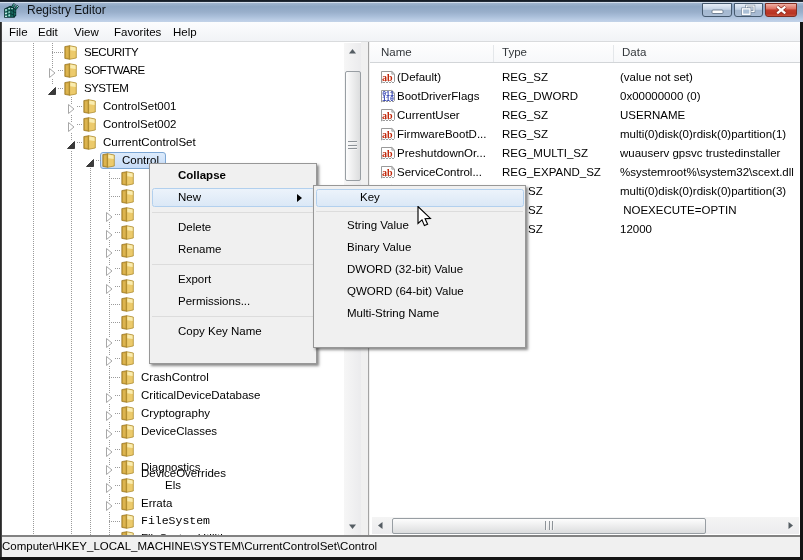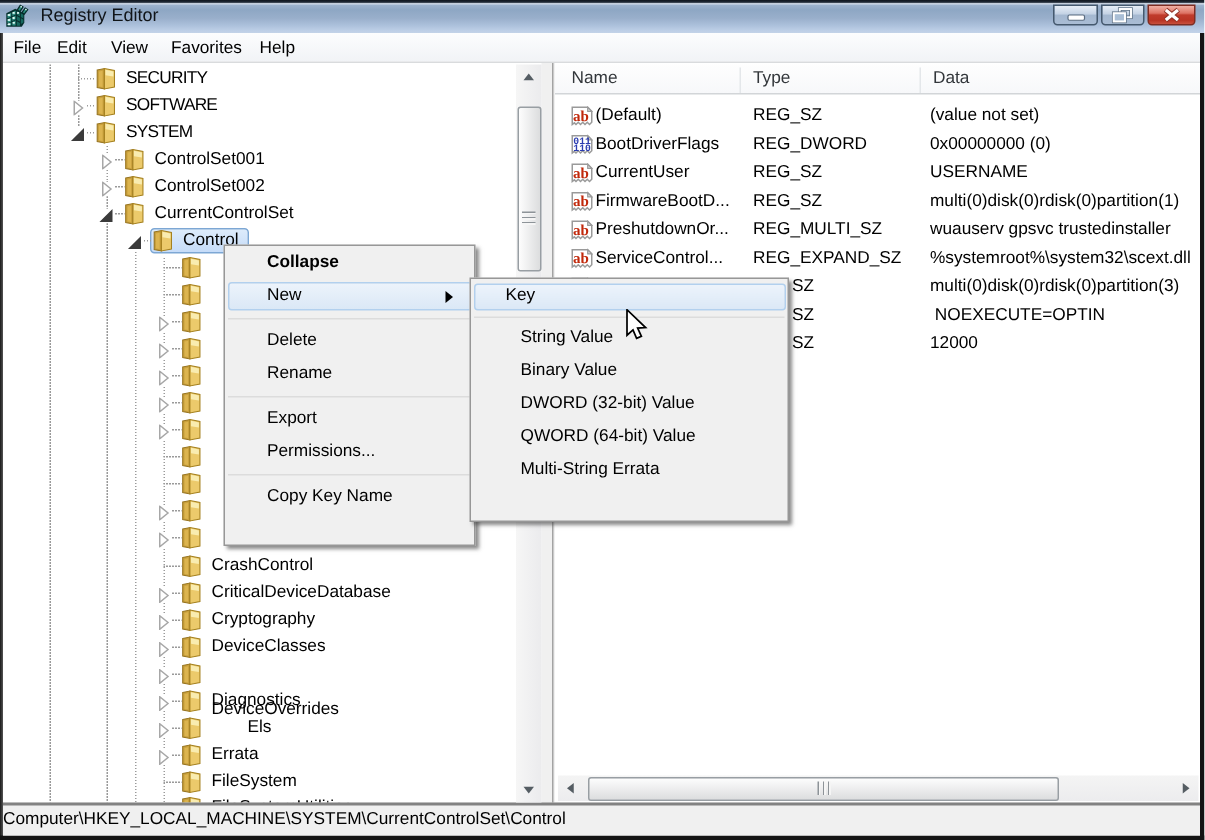--- a/index.html
+++ b/index.html
@@ -59,21 +59,21 @@
 
 
 #statusbar { left:2px; top:535px; width:798px; height:22px; background:#f0f0f0; border-top:2px solid #828282; }
 #statustext { position:absolute; left:3px; top:2px; }
 
 
 .menu { position:absolute; background:#f0f0f0; border:1px solid #979797; box-shadow:2px 2px 2.5px rgba(60,60,60,.6); z-index:20; }
 #ctxmenu { left:149px; top:163px; width:168px; height:201px; padding-top:1px; }
 #submenu { left:313px; top:185px; width:213px; height:163px; padding-top:1px; }
 .mi { height:21.5px; line-height:21.5px; padding-left:28px; position:relative; }
-#submenu .mi { padding-left:23px; }
+#submenu .mi { padding-left:46px; }
 .mi2 { height:22px; line-height:22px; padding-left:33px; }
 .msep { height:9px; position:relative; }
 .msep::after { content:""; position:absolute; left:2px; right:2px; top:4px; height:1px; background:#dcdcdc; }
 .msep2 { height:5px; position:relative; }
 .msep2::after { content:""; position:absolute; left:2px; right:2px; top:2px; height:1px; background:#dcdcdc; }
 .hl::before { content:""; position:absolute; left:1.5px; right:1.5px; top:1.5px; bottom:1.5px; border:1px solid #b2d0ee; border-radius:2.5px; background:linear-gradient(#ecf3fb,#dbe8f6); z-index:-1; }
 .mi,.mi2 { z-index:1; }
 #newarrow { position:absolute; right:14px; top:7px; width:0; height:0; border-left:5px solid #000; border-top:4px solid transparent; border-bottom:4px solid transparent; }
 </style>
 </head>
@@ -478,21 +478,21 @@
       <div class="tlabel" style="left:139px;">Errata</div>
     </div>
     <div class="hline" style="left:107px;top:479px;width:12px"></div>
     <div class="trow" style="left:0;top:470px;width:342px">
       <div class="fold" style="left:119px"><svg width="13" height="15" viewBox="0 0 13 15">
           <path d="M0.8 1.6 L5.6 0.7 L5.6 14.3 L0.8 13.4 Z" fill="#c9a03c" stroke="#96731f" stroke-width="0.7"></path>
           <path d="M5.6 0.7 L12.3 2 L12.3 13 L5.6 14.3 Z" fill="#ecca6b" stroke="#a5811f" stroke-width="0.7"></path>
           <path d="M6.3 1.5 L11.6 2.6 L11.6 6 L6.3 5.2 Z" fill="#f9ecb0"></path>
           <path d="M2 2.6 L4.4 2.2 L4.4 13 L2 12.6 Z" fill="#dcb44f"></path>
         </svg></div>
-      <div class="tlabel" style="left:139px;">FileSystem</div>
+      <div class="tlabel" style="left:139px;font-family:Liberation Mono, monospace;">FileSystem</div>
     </div>
     <div class="trow" style="left:0;top:487px;width:342px">
       <div class="fold" style="left:119px"><svg width="13" height="15" viewBox="0 0 13 15">
           <path d="M0.8 1.6 L5.6 0.7 L5.6 14.3 L0.8 13.4 Z" fill="#c9a03c" stroke="#96731f" stroke-width="0.7"></path>
           <path d="M5.6 0.7 L12.3 2 L12.3 13 L5.6 14.3 Z" fill="#ecca6b" stroke="#a5811f" stroke-width="0.7"></path>
           <path d="M6.3 1.5 L11.6 2.6 L11.6 6 L6.3 5.2 Z" fill="#f9ecb0"></path>
           <path d="M2 2.6 L4.4 2.2 L4.4 13 L2 12.6 Z" fill="#dcb44f"></path>
         </svg></div>
       <div class="tlabel" style="left:139px;">FileSystemUtilities</div>
     </div>
@@ -629,21 +629,21 @@
   <div class="mi">Copy Key Name</div>
 </div>
 
 <div id="submenu" class="menu">
   <div class="mi hl">Key</div>
   <div class="msep2"></div>
   <div class="mi2">String Value</div>
   <div class="mi2">Binary Value</div>
   <div class="mi2">DWORD (32-bit) Value</div>
   <div class="mi2">QWORD (64-bit) Value</div>
-  <div class="mi2">Multi-String Errata</div>
+  <div class="mi2">Multi-String Name</div>
 </div>
 
 <svg class="abs" style="left:417px;top:206px;z-index:50" width="15" height="21" viewBox="0 0 15 21">
   <path d="M1 0.5 L1 17.5 L5 13.9 L7.4 19.6 L10.6 18.2 L8.1 12.7 L13.4 12.4 Z" fill="#fff" stroke="#000" stroke-width="1.15"></path>
 </svg>
 
 <div class="abs sb" style="position:absolute;left:344px;top:43px;width:17px;height:492px;background:linear-gradient(90deg,#f6f6f6,#ebebed)"></div>
 <div class="abs" style="position:absolute;left:344px;top:43px;width:17px;height:17px;"><svg width="17" height="17" viewBox="0 0 17 17">
       <polygon points="8.5,6 5,10.5 12,10.5" fill="#555d63"></polygon>
     </svg></div>

